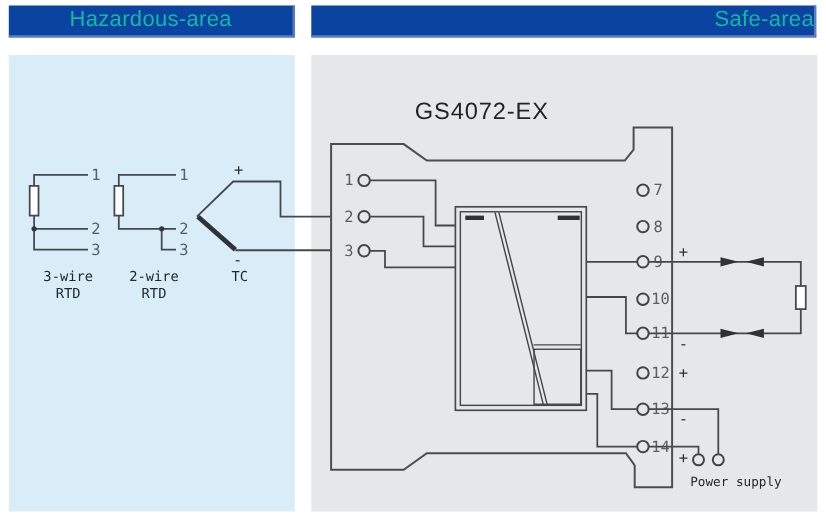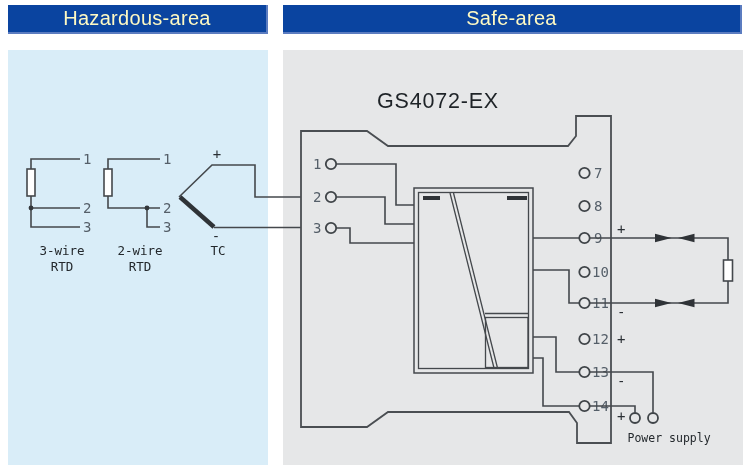--- a/index.html
+++ b/index.html
@@ -1,24 +1,24 @@
 <!DOCTYPE html>
 <html><head>
 <meta charset="utf-8">
 <style>
   html,body { margin:0; padding:0; background:#ffffff; }
   body { width:751px; height:471px; position:relative; font-family:"Liberation Sans",sans-serif; }
   .stage { position:absolute; left:0; top:0; width:751px; height:471px; }
 
-  .hdr { position:absolute; top:5px; height:29px; background:#0a44a0; color:#fef9c3;
+  .hdr { position:absolute; top:5px; height:29px; background:#0a44a0; color:#14b8a6;
          display:flex; align-items:center; justify-content:center;
          font-size:20px; letter-spacing:0.3px; box-sizing:border-box;
          border-right:2px solid #5b7cc0; border-bottom:2px solid #5b7cc0; }
   .hdr-left  { left:8px;   width:260px; }
-  .hdr-right { left:283px; width:459px; }
+  .hdr-right { left:283px; width:459px;justify-content:flex-end; }
 
   .panel { position:absolute; top:50px; height:415px; }
   .panel-left  { left:8px;   width:260px; background:#d9edf8; }
   .panel-right { left:283px; width:460px; background:#e6e7e8; }
 
   svg.diagram { position:absolute; left:0; top:0; }
 
   .wire    { stroke:#44484c; stroke-width:1.6; fill:none; }
   .thick   { stroke:#2f3337; stroke-width:4.4; fill:none; }
   .outline { stroke:#4a4e52; stroke-width:1.8; fill:none; }

